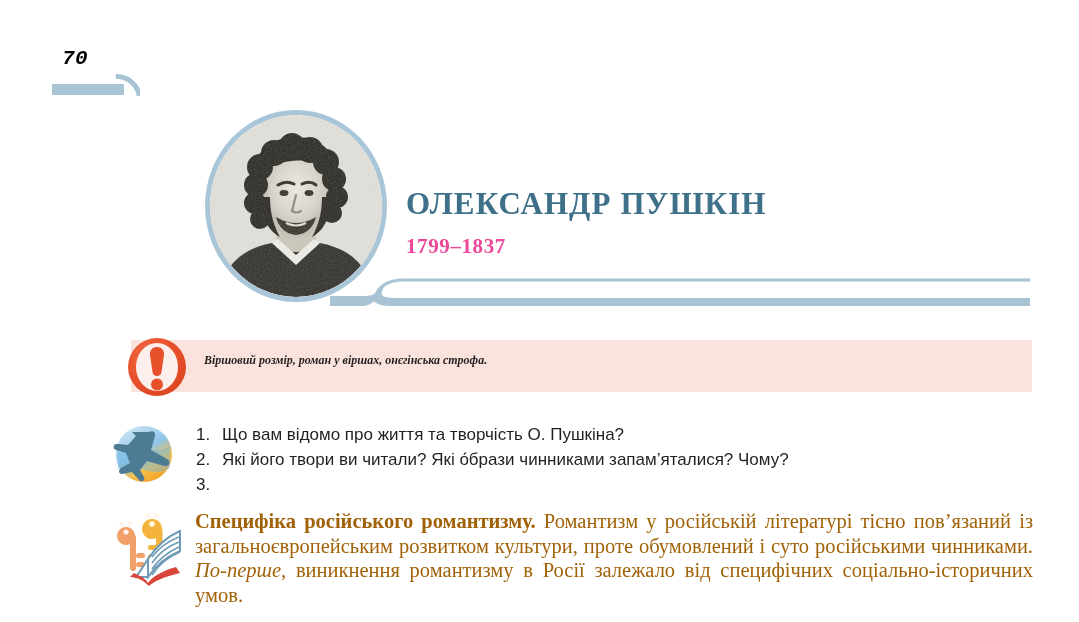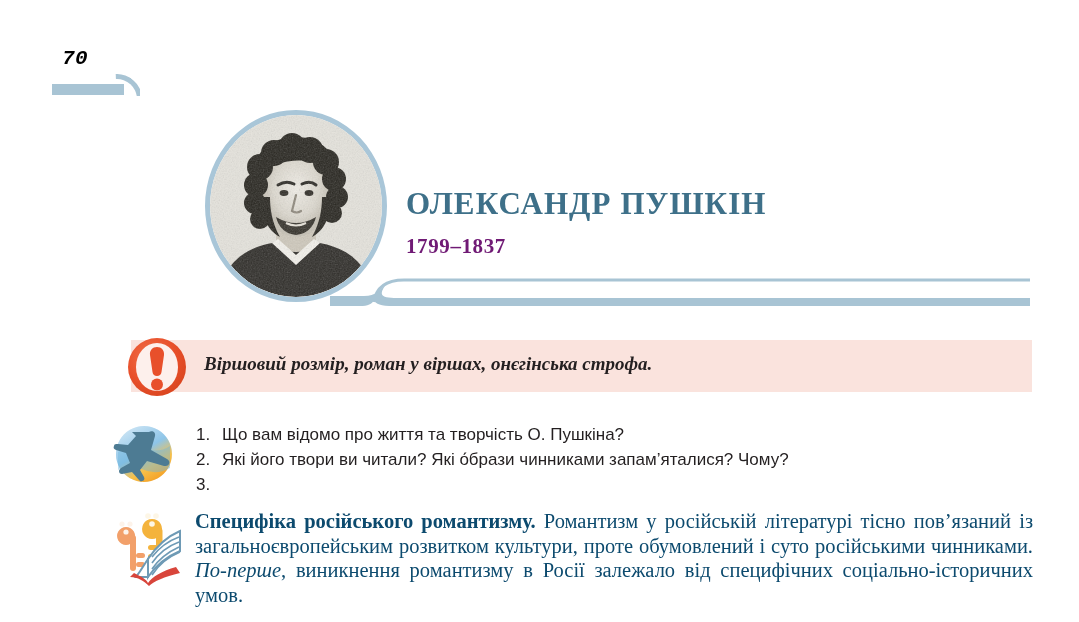--- a/index.html
+++ b/index.html
@@ -98,21 +98,21 @@
     text-align: center;
   }
   #author-dates {
     position: absolute;
     left: 406px;
     top: 234px;
     font-family: "Liberation Serif", serif;
     font-weight: bold;
     font-size: 21px;
     letter-spacing: 0.6px;
-    color: #701a75;
+    color: #ec4899;
     white-space: nowrap;
   }
 
   
   #heading-ribbon {
     position: absolute;
     left: 330px;
     top: 272px;
     width: 700px;
     height: 40px;
@@ -127,21 +127,21 @@
     height: 52px;
     background: #fae3dd;
   }
   #terms-text {
     position: absolute;
     left: 204px;
     top: 353px;
     font-family: "Liberation Serif", serif;
     font-style: italic;
     font-weight: bold;
-    font-size: 19px;
+    font-size: 12px;
     color: #231f20;
     white-space: nowrap;
   }
   #terms-icon {
     position: absolute;
     left: 126px;
     top: 336px;
     width: 62px;
     height: 62px;
   }
@@ -182,21 +182,21 @@
     height: 80px;
   }
   #body-paragraph {
     position: absolute;
     left: 103px;
     top: 509px;
     width: 930px;
     font-family: "Liberation Serif", serif;
     font-size: 20.5px;
     line-height: 24.6px;
-    color: #0c4a6e;
+    color: #a16207;
     text-align: justify;
   }
   #body-paragraph .indent-shape {
     float: left;
     width: 92px;
     height: 74px;
   }
   .bold { font-weight: bold; }
   .italic { font-style: italic; }
 </style>

